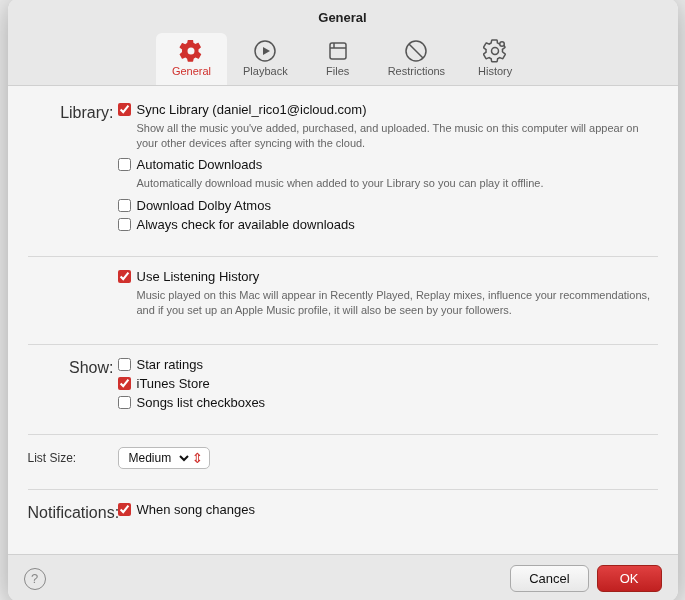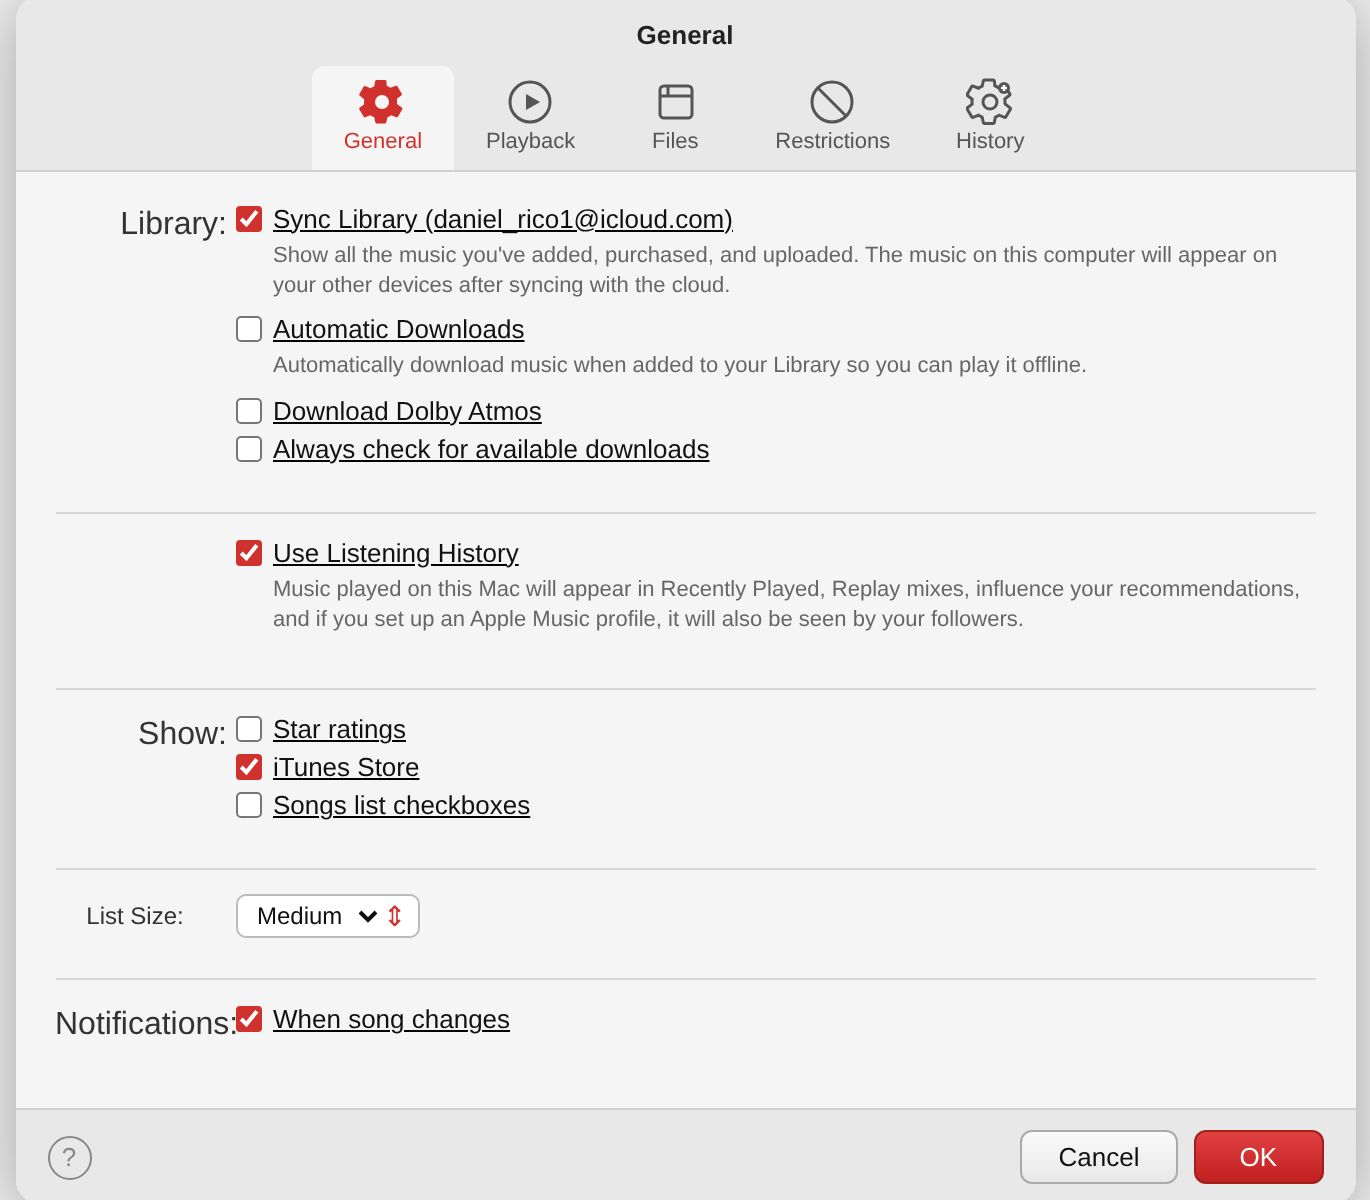--- a/index.html
+++ b/index.html
@@ -86,21 +86,20 @@
     }
 
     .control-col {
       flex: 1;
     }
 
     .checkbox-row {
       display: flex;
       align-items: flex-start;
       margin-bottom: 4px;
-      text-decoration: underline;
     }
 
     .checkbox-row input[type="checkbox"] {
       margin-top: 1px;
       margin-right: 6px;
       flex-shrink: 0;
       accent-color: #d0312d;
       width: 13px;
       height: 13px;
     }
@@ -119,21 +118,21 @@
     }
 
     .list-size-row {
       display: flex;
       align-items: center;
       margin-bottom: 8px;
     }
 
     .list-size-label {
       width: 90px;
-      text-align: center;
+      text-align: left;
       font-size: 12px;
       color: #333;
       padding-right: 10px;
       flex-shrink: 0;
     }
 
     .select-wrapper {
       display: inline-flex;
       align-items: center;
       background: white;

